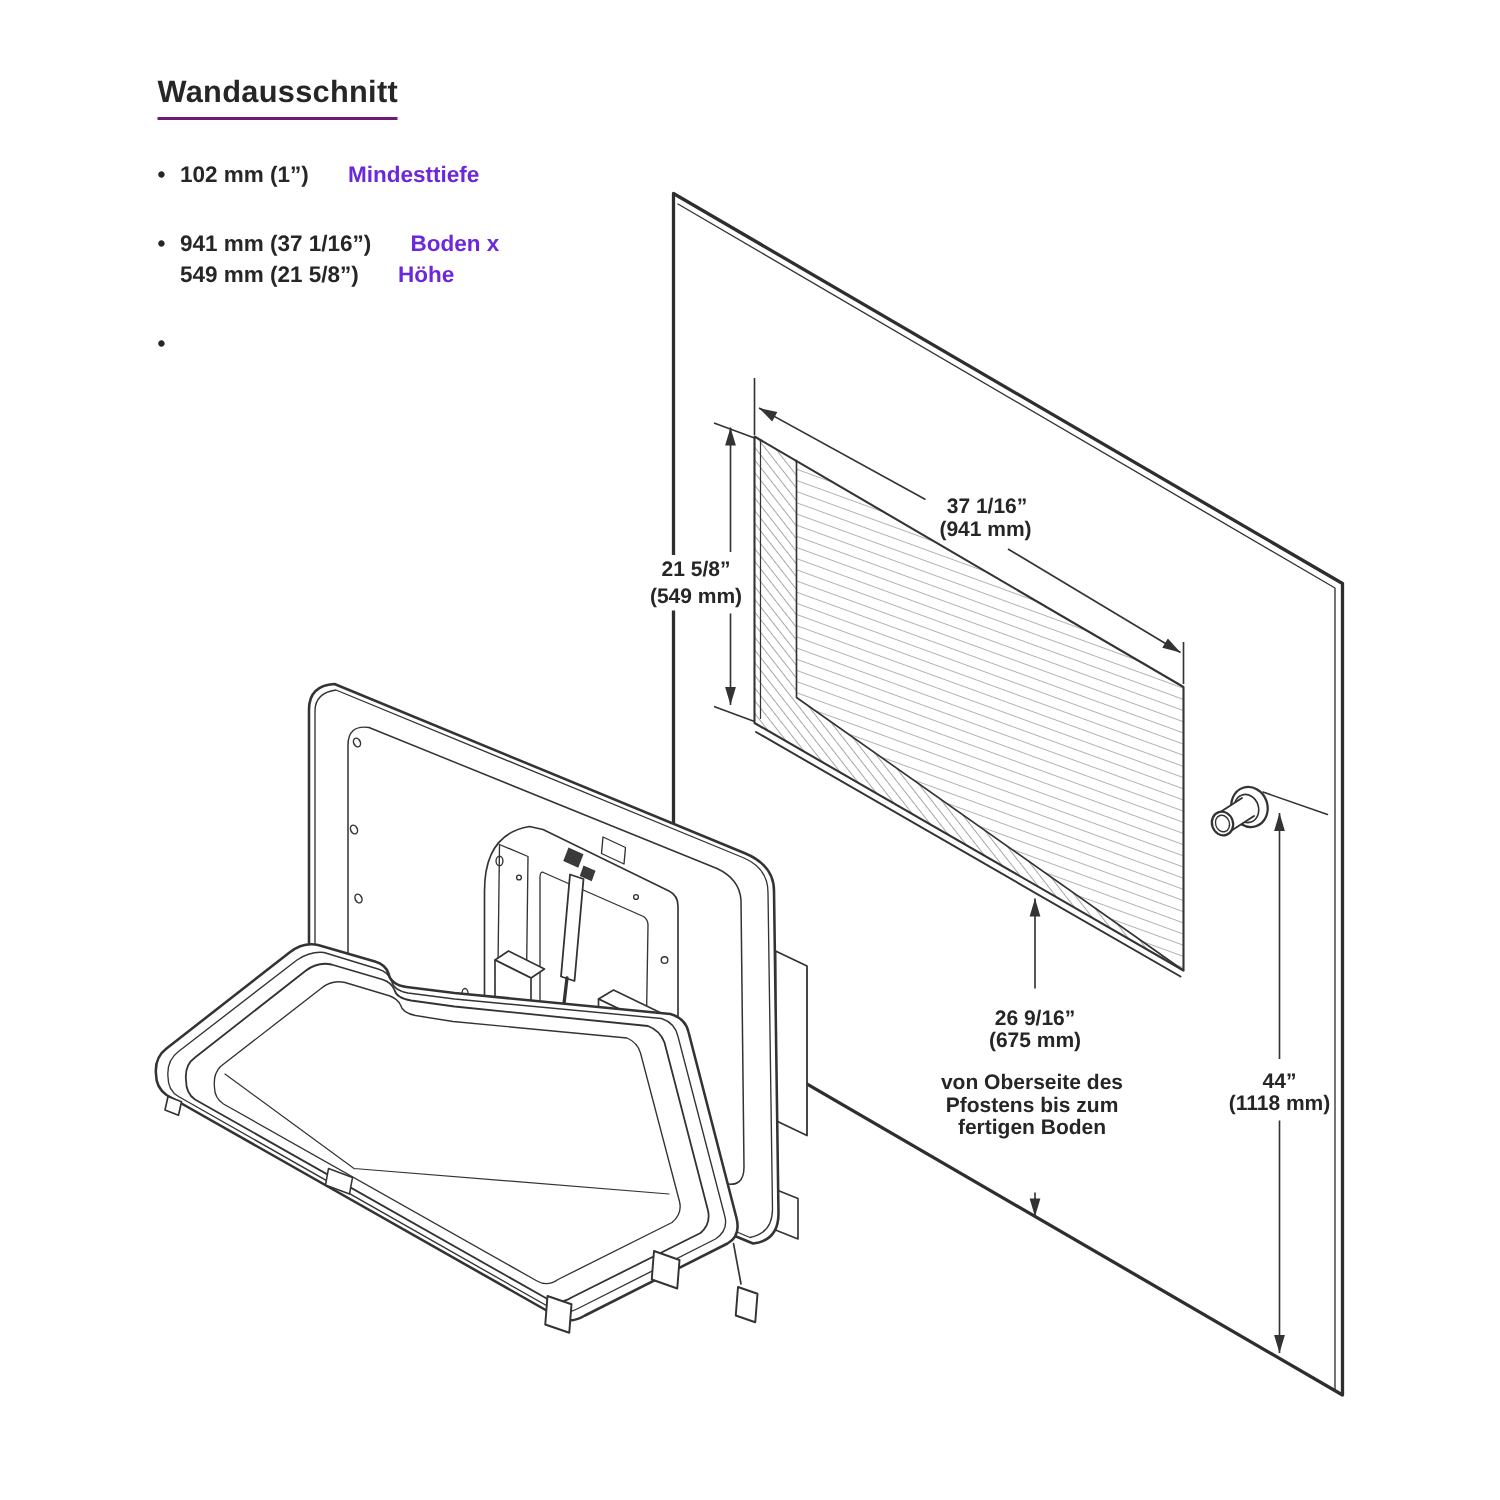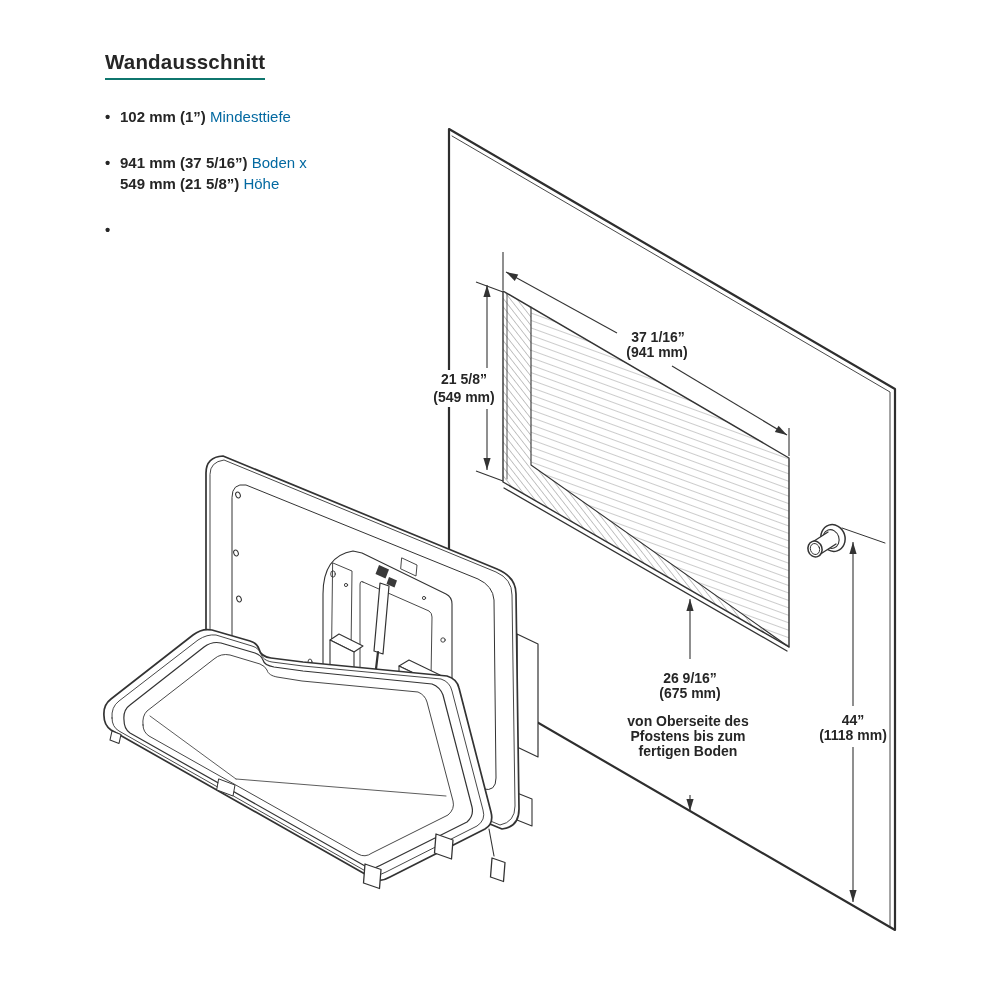--- a/index.html
+++ b/index.html
@@ -7,26 +7,26 @@
     width:1000px;height:1000px;position:relative;overflow:hidden;
     background:#ffffff;
     font-family:"Liberation Sans", sans-serif;
     color:#262626;
   }
   .stage{position:absolute;inset:0;}
   svg{position:absolute;left:0;top:0;}
   .panel{position:absolute;left:105px;top:50px;width:310px;}
   .title{
     display:inline-block;font-size:20.5px;font-weight:700;letter-spacing:.2px;
-    border-bottom:2px solid #0f766e;padding-bottom:4px;margin:0 0 26px 0;color:#262626;
+    border-bottom:2px solid #701a75;padding-bottom:4px;margin:0 0 26px 0;color:#262626;
   }
   .bullet{display:flex;margin-bottom:25px;font-size:15px;line-height:21px;}
   .bullet .dot{width:15px;flex:0 0 15px;font-weight:700;}
   .bullet b{font-weight:700;}
-  .bullet span.rest{font-weight:400;color:#0369a1;}
+  .bullet span.rest{font-weight:700;color:#6d28d9;padding-left:22px;}
   text.dim{
     font-family:"Liberation Sans", sans-serif;
     font-size:14px;font-weight:700;fill:#262626;text-anchor:middle;
   }
 </style>
 </head>
 <body>
 
 <div class="stage">
 
@@ -183,21 +183,21 @@
   <div class="bullet">
     <span class="dot">•</span>
     <div class="bl">
       <div class="line"><b>102 mm (1”)</b><span class="rest"> Mindesttiefe</span></div>
     </div>
   </div>
 
   <div class="bullet">
     <span class="dot">•</span>
     <div class="bl">
-      <div class="line"><b>941 mm (37 5/16”)</b><span class="rest"> Boden x</span></div>
+      <div class="line"><b>941 mm (37 1/16”)</b><span class="rest"> Boden x</span></div>
       <div class="line"><b>549 mm (21 5/8”)</b><span class="rest"> Höhe</span></div>
     </div>
   </div>
 
   <div class="bullet">
     <span class="dot">•</span>
   </div>
 </div>
 
 </div>

